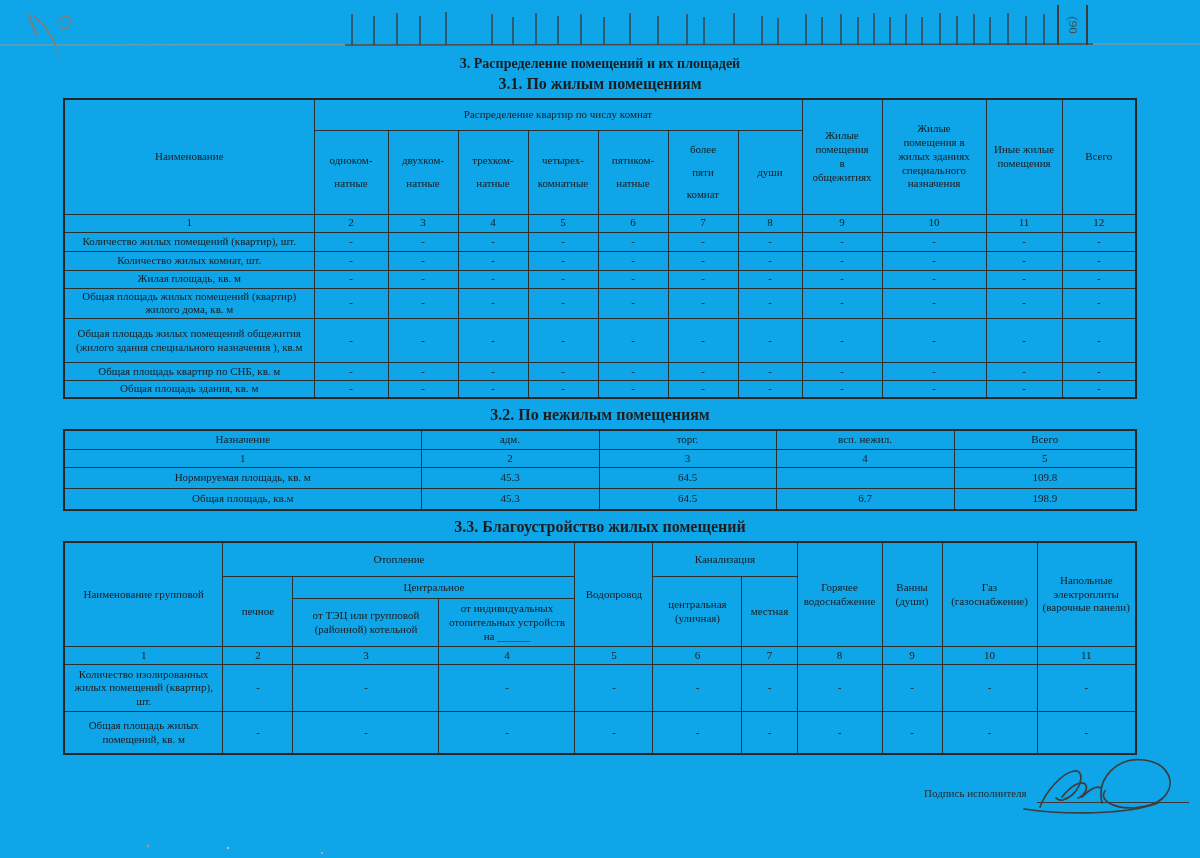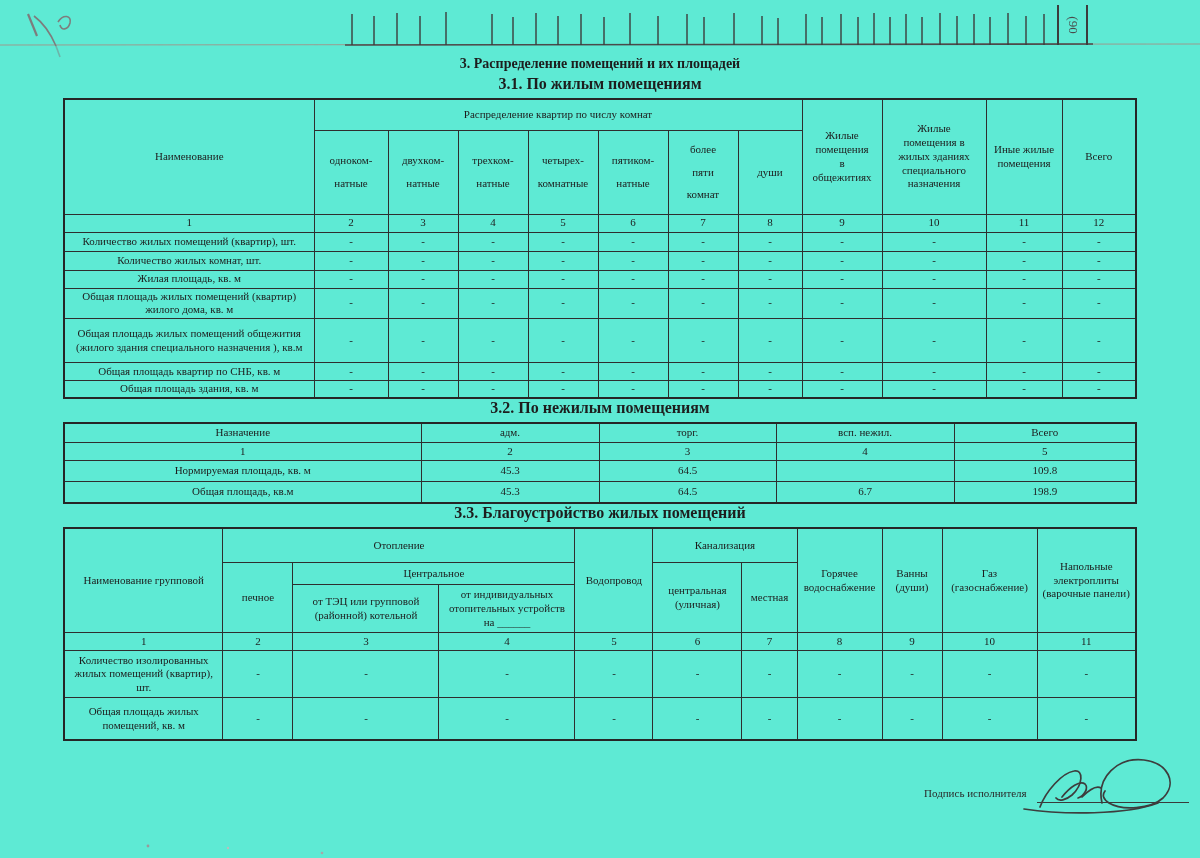--- a/index.html
+++ b/index.html
@@ -1,40 +1,40 @@
 <!DOCTYPE html>
 <html><head>
 <meta charset="utf-8">
 <style>
   * { box-sizing: border-box; }
   html, body { margin: 0; padding: 0; }
   .page {
     position: relative;
     width: 1200px;
     height: 858px;
-    background: #5eead4;
+    background: #0ea5e9;
     font-family: "Liberation Serif", "DejaVu Serif", serif;
     color: #1d1d1d;
     overflow: hidden;
   }
   
   .scan-top { position: absolute; left: 0; top: 0; width: 1200px; height: 60px; }
   .corner-box {
     position: absolute; left: 1057px; top: 5px; width: 31px; height: 40px;
     border-left: 2px solid #3c3c3c; border-right: 2px solid #3c3c3c;
     display: flex; align-items: center; justify-content: center;
   }
   .corner-box span {
     transform: rotate(90deg);
     font-size: 13px; color: #4a4a4a; white-space: nowrap;
   }
   
   .doc-title { text-align: center; font-size: 14px; font-weight: bold; margin: 56px 0 3px; }
   .sec-title { text-align: center; font-size: 16px; font-weight: bold; margin: 0 0 5px; }
-  .sec-title.mt2 { margin-top: 0; }
+  .sec-title.mt2 { margin-top: 7px; }
   
   table {
     border-collapse: collapse; table-layout: fixed;
     width: 1072px; margin: 0 auto;
     font-size: 11px; color: #1d1d1d;
     border: 2px solid #262626;
   }
   th, td {
     border: 1px solid #2e2e2e;
     padding: 1px 3px;

